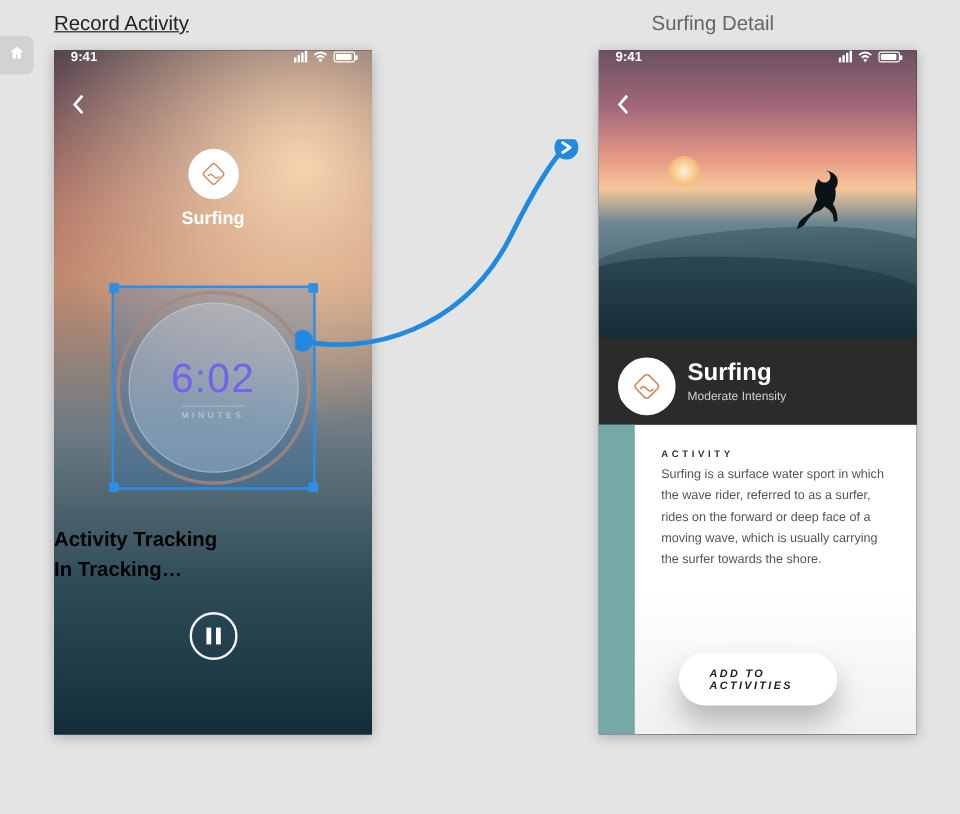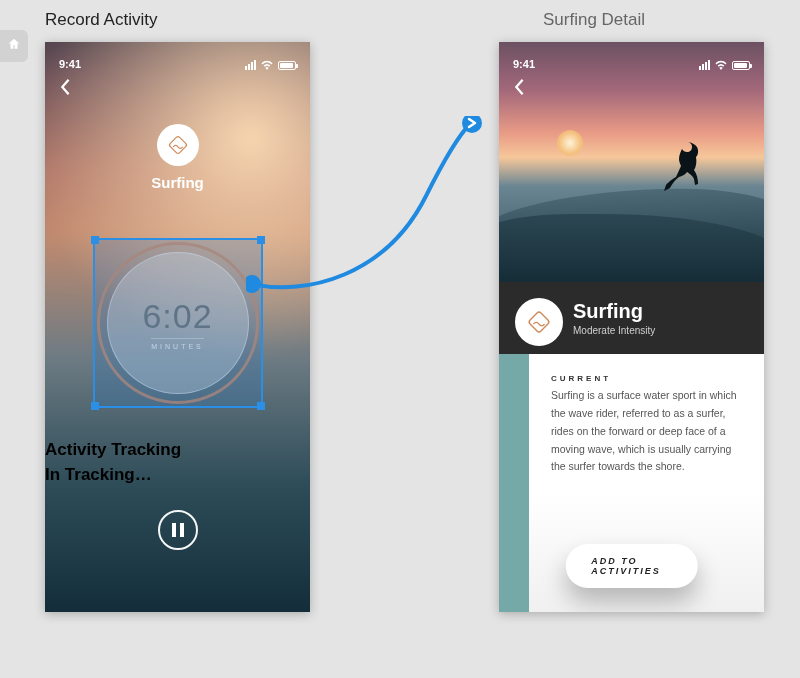--- a/index.html
+++ b/index.html
@@ -21,21 +21,21 @@
     color: #fff;
     z-index: 50;
   }
 
   .screen-label {
     position: absolute;
     font-size: 17px;
     font-weight: 500;
     color: #222;
   }
-  .label-left { left: 45px; top: 10px; }
+  .label-left { left: 45px; top: 10px; text-decoration: underline; }
   .label-right { left: 499px; top: 10px; color: #666; margin-left: 44px; }
 
   .phone {
     position: absolute;
     width: 265px;
     height: 570px;
     top: 42px;
     background: #000;
     overflow: hidden;
     box-shadow: 0 2px 10px rgba(0,0,0,0.25);
@@ -56,21 +56,21 @@
         #6d7b83 55%,
         #2e4d59 75%,
         #0d2733 100%);
     filter: blur(6px);
     transform: scale(1.1);
   }
 
   .status-bar {
     position: absolute; top: 0; left: 0; right: 0;
     height: 28px;
-    display: flex; align-items: flex-end; justify-content: space-between;
+    display: flex; align-items: flex-start; justify-content: space-between;
     padding: 0 14px;
     color: #fff;
     font-size: 11px;
     font-weight: 600;
     z-index: 5;
   }
   .status-bar.dark { color: #fff; }
   .status-icons { display: flex; align-items: center; gap: 4px; }
   .sig-bars { display: inline-flex; align-items: flex-end; gap: 1px; }
   .sig-bars span { width: 2px; background: #fff; }
@@ -144,21 +144,21 @@
     border-radius:50%;
     background: rgba(255,255,255,0.32);
     border: 1px solid rgba(255,255,255,0.45);
     display:flex; flex-direction:column; align-items:center; justify-content:center;
     z-index:1;
   }
   .timer-val {
     font-size: 34px;
     font-weight: 200;
     letter-spacing: 1px;
-    color: #737373;
+    color: #8b5cf6;
     font-family: "Helvetica Neue", Arial;
   }
   .timer-unit {
     font-size: 7px;
     letter-spacing: 3px;
     color: rgba(255,255,255,0.85);
     margin-top: 2px;
     border-top: 1px solid rgba(255,255,255,0.4);
     padding-top: 4px;
   }
@@ -388,21 +388,21 @@
     </div>
     <div>
       <div class="title-main">Surfing</div>
       <div class="title-sub">Moderate Intensity</div>
     </div>
   </div>
 
   <div class="detail-body">
     <div class="teal-rail"></div>
     <div class="detail-text">
-      <div class="ov-label">CURRENT</div>
+      <div class="ov-label">ACTIVITY</div>
       <div class="ov-body">Surfing is a surface water sport in which the wave rider, referred to as a surfer, rides on the forward or deep face of a moving wave, which is usually carrying the surfer towards the shore.</div>
     </div>
     <div class="shadow-wash"></div>
     <div class="add-btn">ADD TO ACTIVITIES</div>
   </div>
 </div>
 
 <svg class="connector-svg" viewBox="0 0 240 190">
   <path d="M 6 168 C 60 180, 140 160, 180 80 C 200 40, 214 18, 224 8" fill="none" stroke="#1f8ae0" stroke-width="4" stroke-linecap="round"></path>
   <circle cx="6" cy="168" r="9" fill="#1f8ae0"></circle>

